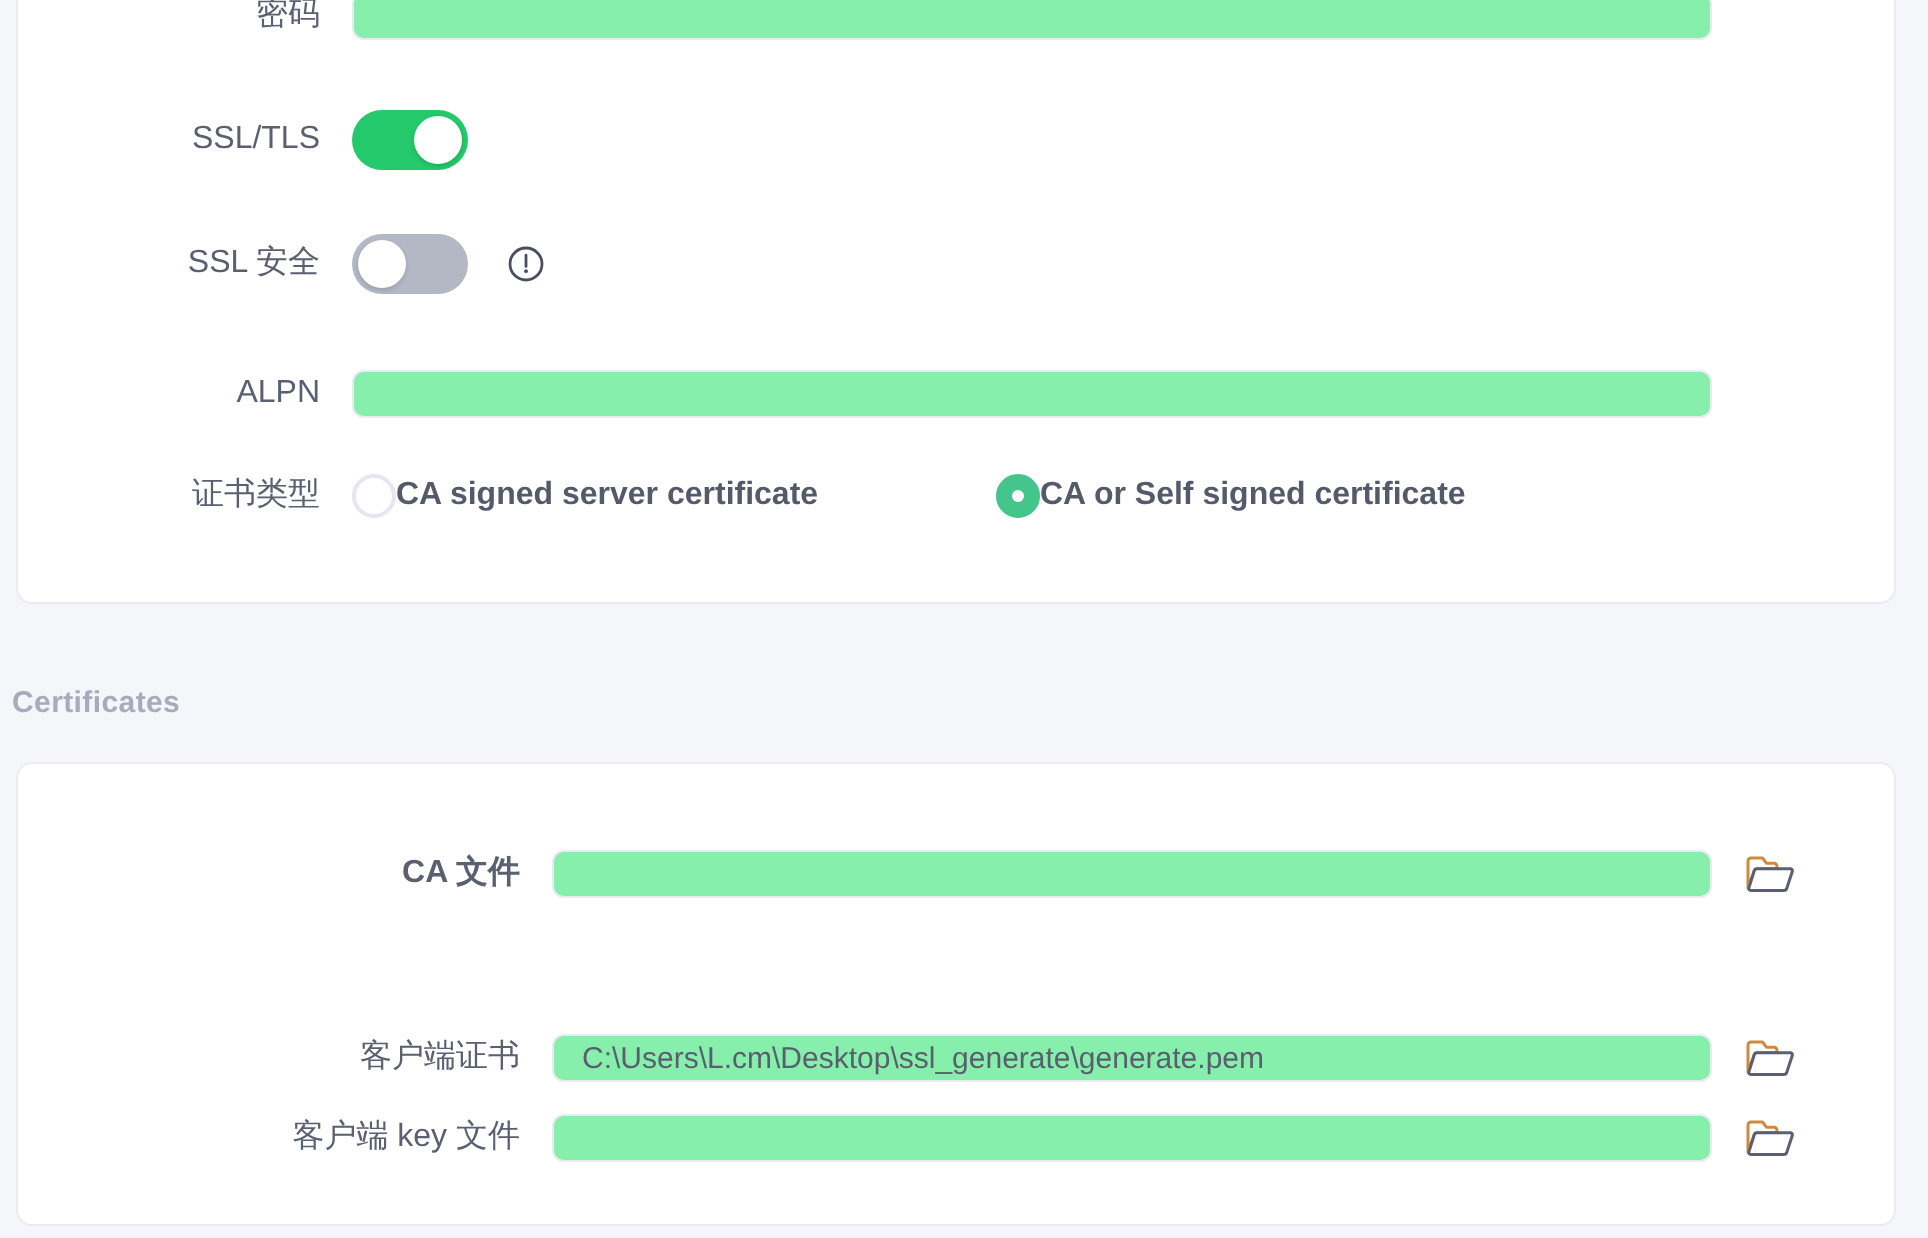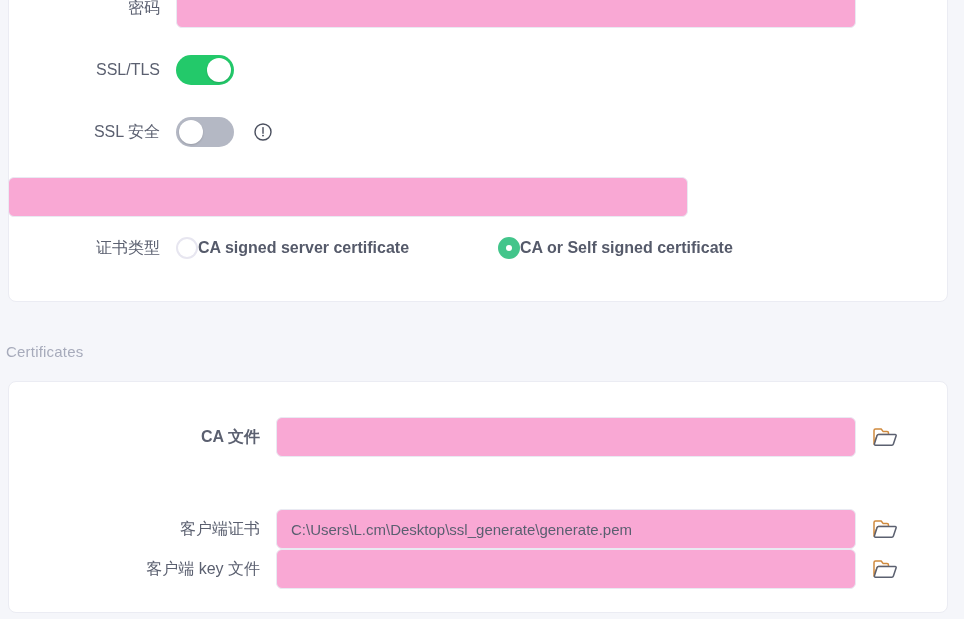--- a/index.html
+++ b/index.html
@@ -45,21 +45,21 @@
     top: 381px;
     height: 232px;
   }
 
   
   .section-title {
     position: absolute;
     left: 6px;
     top: 343px;
     font-size: 15px;
-    font-weight: normal;
+    font-weight: bold;
     color: #a7abbb;
     letter-spacing: .2px;
     white-space: nowrap;
   }
 
   
   .row {
     position: absolute;
     display: flex;
     align-items: center;
@@ -70,25 +70,25 @@
     font-size: 16px;
     color: #5b6070;
     white-space: nowrap;
     padding-right: 16px;
     box-sizing: border-box;
     line-height: 20px;
   }
 
   
   .inp {
-    height: 40px;
+    height: 24px;
     box-sizing: border-box;
     border: 1px solid #e9eaf2;
     border-radius: 6px;
-    background: #f9a8d4;
+    background: #86efac;
     font-family: "Liberation Sans", "DejaVu Sans", sans-serif;
     font-size: 15px;
     color: #5a5f70;
     padding: 0 14px;
     outline: none;
     display: flex;
     align-items: center;
     overflow: hidden;
     white-space: nowrap;
   }
@@ -207,20 +207,21 @@
     <span class="info-icon">
       <svg width="18" height="18" viewBox="0 0 18 18">
         <circle cx="9" cy="9" r="8" fill="none" stroke="#4a4f5e" stroke-width="1.4"></circle>
         <line x1="9" y1="4.6" x2="9" y2="10.2" stroke="#4a4f5e" stroke-width="1.4" stroke-linecap="round"></line>
         <circle cx="9" cy="12.6" r="0.95" fill="#4a4f5e"></circle>
       </svg>
     </span>
   </div>
 
   <div class="row" style="left:8px; top:177px; width:940px;">
+    <div class="lbl" style="width:168px;">ALPN</div>
     <div class="inp empty" style="width:680px;" title=""></div>
   </div>
 
   <div class="row" style="left:8px; top:228px; width:940px;">
     <div class="lbl" style="width:168px;">证书类型</div>
     <div class="radio-group">
       <div class="radio-opt" style="width:322px;">
         <span class="radio-dot off"></span>
         <span class="radio-label">CA signed server certificate</span>
       </div>

